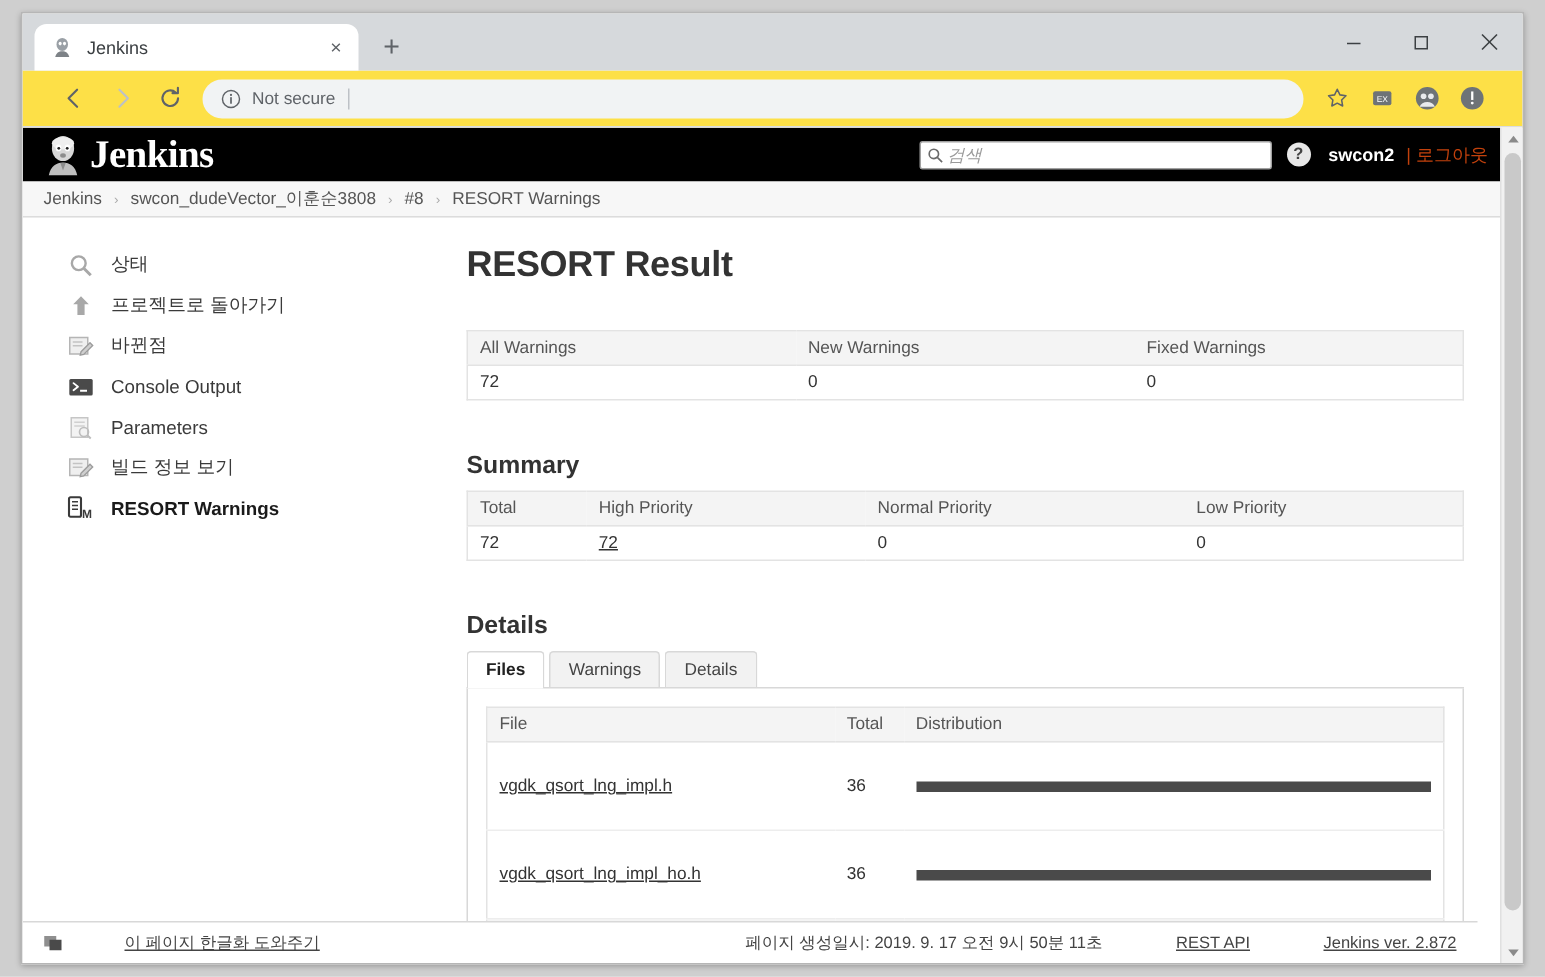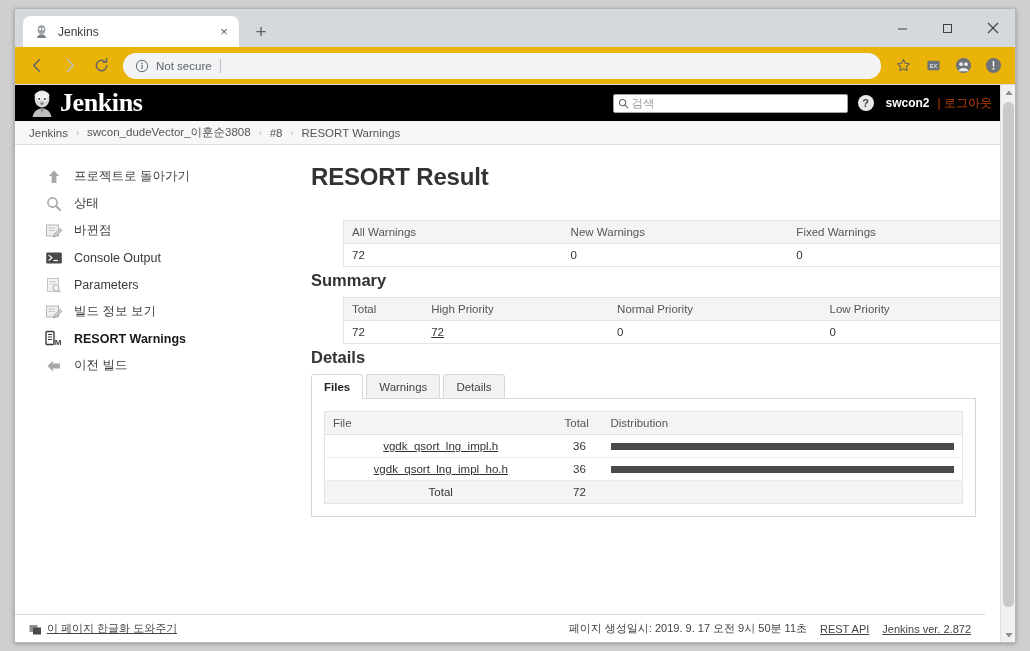--- a/index.html
+++ b/index.html
@@ -59,24 +59,24 @@
     display: flex; align-items: center;
   }
   .winbtn {
     width: 45px; height: 32px;
     display: flex; align-items: center; justify-content: center;
     color: #3c4043;
   }
 
   
   #toolbar {
-    height: 38px; background: #eab308;
+    height: 38px; background: #fde047;
     border-bottom: 1px solid #dadce0;
     display: flex; align-items: center;
-    padding: 0 8px;
+    padding: 0 20px;
   }
   .navbtn {
     width: 28px; height: 28px; margin-right: 4px;
     display: flex; align-items: center; justify-content: center;
     color: #5f6368; font-size: 15px;
   }
   .navbtn.disabled { color: #bdc1c6; }
   #omnibox {
     flex: 1 1 auto; height: 26px; margin: 0 6px 0 4px;
     background: #f1f3f4; border-radius: 13px;
@@ -129,21 +129,21 @@
     color: #fff; font-family: "Liberation Serif", serif;
     font-size: 26px; font-weight: bold; letter-spacing: -.4px;
   }
   #jk-header-right {
     margin-left: auto; display: flex; align-items: center;
   }
   #jk-search {
     width: 235px; height: 19px;
     background: #fff; border: 1px solid #a0a0a0;
     border-radius: 2px;
-    display: flex; align-items: center; padding: 0 4px;
+    display: flex; align-items: center; padding: 0 4px; font-style: italic;
   }
   .jk-search-ph { font-size: 11.5px; color: #9a9a9a; }
   .jk-help {
     width: 16px; height: 16px; margin: 0 12px 0 10px;
     border-radius: 50%; background: #e8e8e8;
     color: #444; font-size: 11px; font-weight: bold;
     display: flex; align-items: center; justify-content: center;
   }
   .jk-user {
     color: #fff; font-size: 12px; font-weight: bold; margin-right: 8px;
@@ -176,27 +176,26 @@
 
   #main { flex: 1 1 auto; padding-right: 24px; }
   h1.page-title {
     font-size: 24px; font-weight: bold; color: #333;
     margin-bottom: 29px; letter-spacing: -.2px;
   }
   h2.section {
     font-size: 16.5px; font-weight: bold; color: #333;
     margin: 0 0 7px 0;
   }
-  h2.section.sp { margin-top: 4px; }
+  h2.section.sp { margin-top: 34px; }
 
   table.jk {
     width: 100%; border-collapse: collapse;
     border: 1px solid #e3e3e3;
     background: #fff;
-    margin-left: 32px;
   }
   table.jk th {
     background: #f4f4f4; text-align: left;
     font-size: 11.5px; font-weight: normal; color: #555;
     padding: 5px 8px; border-bottom: 1px solid #e3e3e3;
   }
   table.jk td {
     font-size: 11.5px; color: #333;
     padding: 5px 8px;
   }
@@ -228,42 +227,41 @@
     background: #fff; padding: 12px;
     margin-bottom: 14px;
   }
   table.files { width: 100%; border-collapse: collapse; border: 1px solid #e3e3e3; }
   table.files th {
     background: #f4f4f4; text-align: left;
     font-size: 11.5px; font-weight: normal; color: #555;
     padding: 5px 8px; border-bottom: 1px solid #e3e3e3;
   }
   table.files td {
-    font-size: 11.5px; color: #333; padding: 5px 8px;
+    font-size: 11.5px; color: #333; padding: 23px 8px;
     border-bottom: 1px solid #ededed;
-    text-align: center;
   }
   table.files tr.total-row td { background: #f4f4f4; border-bottom: none; }
   .col-total { width: 46px; }
   .col-dist  { width: 360px; }
   .distbar {
     height: 7px; background: #4a4a4a;
   }
 
   
   #jk-footer {
     position: absolute; left: 0; right: 15px; bottom: 0;
     height: 28px; background: #fff;
     border-top: 1px solid #d8d8d8;
     display: flex; align-items: center;
     padding: 0 14px;
   }
   .foot-left { display: flex; align-items: center; gap: 5px; }
   .foot-ico { width: 13px; height: 13px; }
-  .foot-link { font-size: 11px; color: #444; text-decoration: underline; }
+  .foot-link { font-size: 11px; color: #444; text-decoration: underline; margin-left: 36px; }
   .foot-right {
     margin-left: auto; display: flex; align-items: center; gap: 13px;
   }
   .foot-txt { font-size: 11px; color: #444; }
 
   
   #scrollbar {
     position: absolute; right: 0; top: 0; bottom: 0; width: 15px;
     background: #f1f1f1; border-left: 1px solid #e0e0e0;
   }
@@ -424,34 +422,34 @@
         <span class="bc-item">RESORT Warnings</span>
       </div>
 
       <div id="jk-body">
 
         <div id="sidebar">
 
           <div class="side-item">
             <span class="side-ico">
               <svg width="18" height="18" viewBox="0 0 18 18">
-                  <path d="M9 2.5l5.2 5.4h-2.8V15H6.6V7.9H3.8z" fill="#a8a8a8"></path>
-                </svg>
-            </span>
-            <span class="side-label">프로젝트로 돌아가기</span>
+                  <circle cx="7.5" cy="7.5" r="4.6" fill="none" stroke="#a8a8a8" stroke-width="1.6"></circle>
+                  <line x1="11" y1="11" x2="15.5" y2="15.5" stroke="#a8a8a8" stroke-width="2"></line>
+                </svg>
+            </span>
+            <span class="side-label">상태</span>
           </div>
 
           <div class="side-item">
             <span class="side-ico">
               <svg width="18" height="18" viewBox="0 0 18 18">
-                  <circle cx="7.5" cy="7.5" r="4.6" fill="none" stroke="#a8a8a8" stroke-width="1.6"></circle>
-                  <line x1="11" y1="11" x2="15.5" y2="15.5" stroke="#a8a8a8" stroke-width="2"></line>
-                </svg>
-            </span>
-            <span class="side-label">상태</span>
+                  <path d="M9 2.5l5.2 5.4h-2.8V15H6.6V7.9H3.8z" fill="#a8a8a8"></path>
+                </svg>
+            </span>
+            <span class="side-label">프로젝트로 돌아가기</span>
           </div>
 
           <div class="side-item">
             <span class="side-ico">
               <svg width="18" height="18" viewBox="0 0 18 18">
                   <rect x="1.5" y="3" width="12" height="11" fill="#efefef" stroke="#b5b5b5" stroke-width="1"></rect>
                   <line x1="3.5" y1="6" x2="10" y2="6" stroke="#c3c3c3" stroke-width="1"></line>
                   <line x1="3.5" y1="8.5" x2="10" y2="8.5" stroke="#c3c3c3" stroke-width="1"></line>
                   <path d="M9 12.5l6-6 1.8 1.8-6 6-2.3.5z" fill="#cfcfcf" stroke="#9c9c9c" stroke-width=".9"></path>
                 </svg>
@@ -501,28 +499,20 @@
                   <rect x="2" y="2.5" width="8" height="13" rx="1" fill="none" stroke="#3a3a3a" stroke-width="1.4"></rect>
                   <line x1="4" y1="5.5" x2="8" y2="5.5" stroke="#3a3a3a" stroke-width="1"></line>
                   <line x1="4" y1="8" x2="8" y2="8" stroke="#3a3a3a" stroke-width="1"></line>
                   <line x1="4" y1="10.5" x2="8" y2="10.5" stroke="#3a3a3a" stroke-width="1"></line>
                   <text x="14" y="16" font-size="8" font-family="Liberation Sans" font-weight="bold" fill="#3a3a3a" text-anchor="middle">M</text>
                 </svg>
             </span>
             <span class="side-label bold">RESORT Warnings</span>
           </div>
 
-          <div class="side-item">
-            <span class="side-ico">
-              <svg width="18" height="18" viewBox="0 0 18 18">
-                  <path d="M2.5 9l5.4-5.2v2.8H15v4.8H7.9v2.8z" fill="#a8a8a8"></path>
-                </svg>
-            </span>
-            <span class="side-label">이전 빌드</span>
-          </div>
         </div>
 
         <div id="main">
           <h1 class="page-title">RESORT Result</h1>
 
           <table class="jk">
             <tbody>
                 <tr>
               <th style="width:33%">All Warnings</th>
               <th style="width:34%">New Warnings</th>

